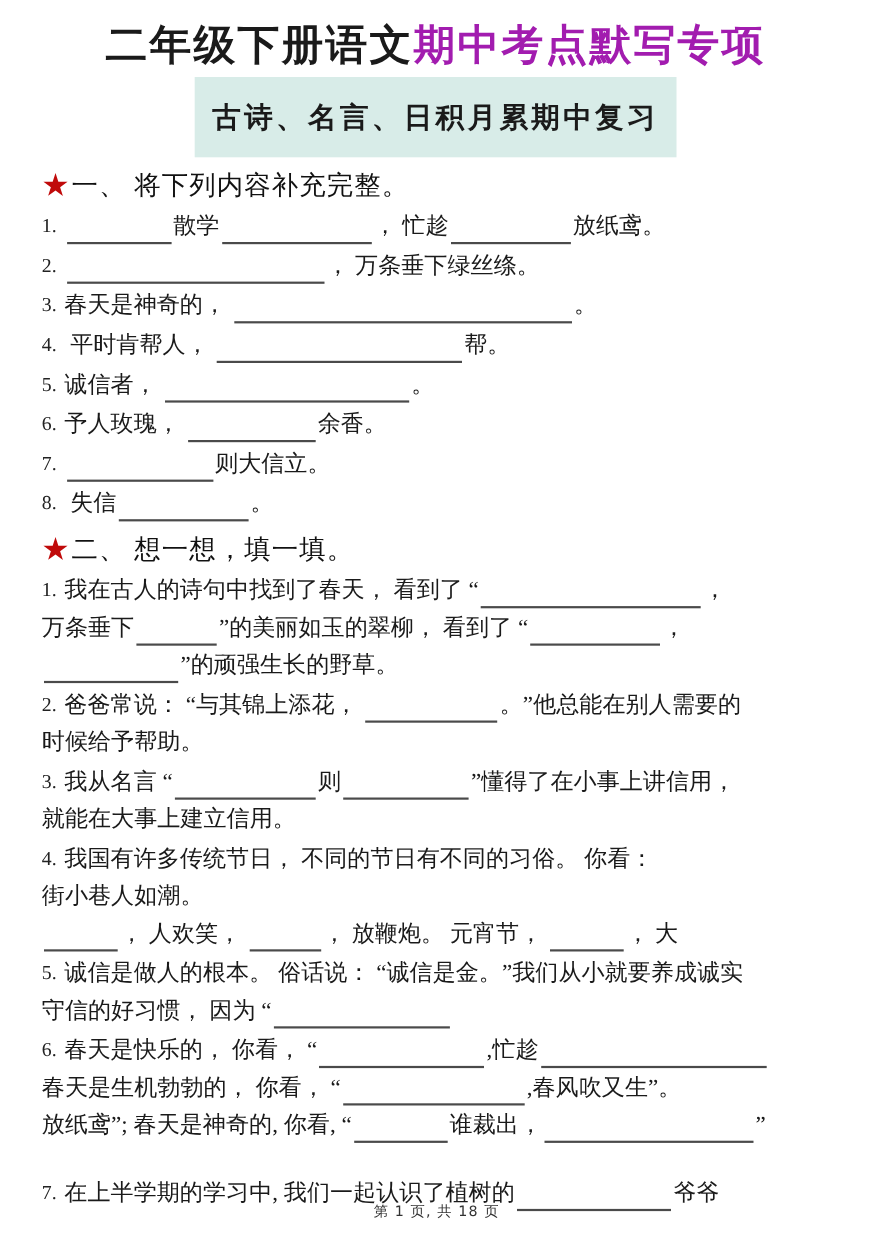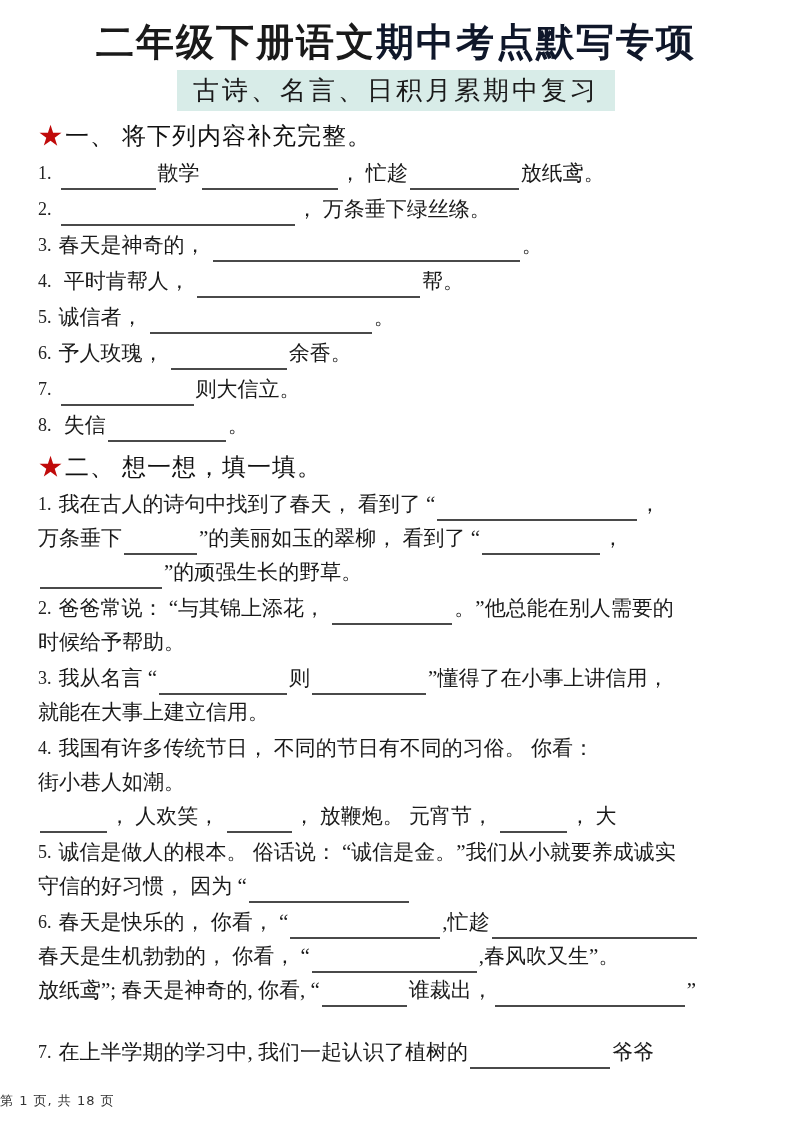--- a/index.html
+++ b/index.html
@@ -10,26 +10,26 @@
   }
   .page{
     box-sizing:border-box;width:794px;height:1122px;
     padding:20px 40px 0 38px;position:relative;
   }
   
   .title{
     text-align:center;font-weight:bold;font-size:38px;
     letter-spacing:2px;line-height:1.2;white-space:nowrap;
   }
-  .title .red{color:#0f172a;}
+  .title .red{color:#a21caf;}
   .subtitle-wrap{text-align:center;margin-top:4px;}
   .subtitle{
     display:inline-block;background:#d8ece8;
-    font-size:26px;font-weight:normal;letter-spacing:3px;
-    padding:4px 16px;line-height:1.3;
+    font-size:26px;font-weight:bold;letter-spacing:3px;
+    padding:20px 16px;line-height:1.3;
   }
   
   .section{margin-top:6px;}
   .sec-heading{
     font-size:24px;font-weight:normal;color:#111;
     margin:8px 0 4px 0;letter-spacing:1px;
   }
   .sec-heading .star{color:#c00a0a;font-size:25px;margin-right:1px;}
   .item{margin-bottom:2px;}
   .line{
@@ -44,21 +44,21 @@
   .blank{
     display:inline-block;flex-shrink:0;
     border-bottom:2px solid #4a4a4a;
     height:26px;margin:0 2px;
   }
   
   .section[data-sec-index="1"] .item:last-child{margin-top:28px;}
   
   .footer{
     position:absolute;left:0;right:0;bottom:12px;
-    font-size:13px;color:#333;
+    text-align:center;font-size:13px;color:#333;
     font-family:"DejaVu Sans","Liberation Sans",sans-serif;
     letter-spacing:1px;
   }
 </style>
 </head>
 <body>
 
 <div class="page">
 
   <div class="title">

